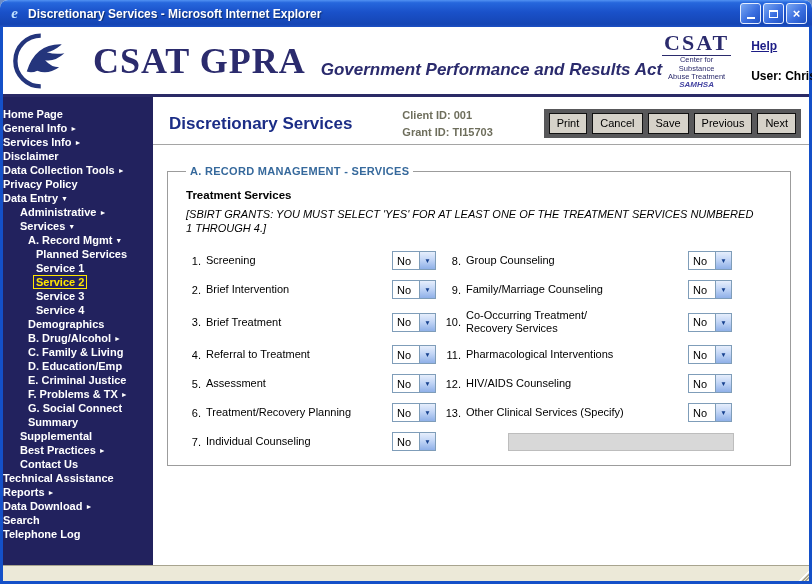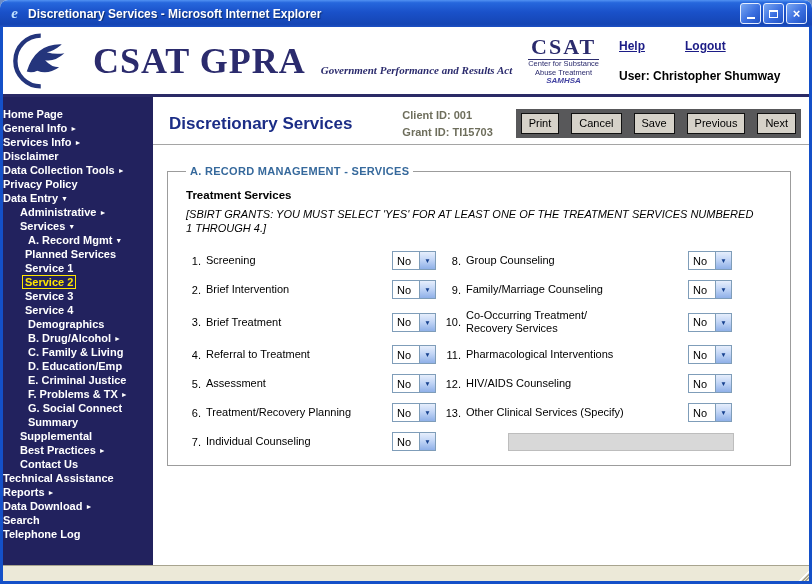--- a/index.html
+++ b/index.html
@@ -15,43 +15,43 @@
   .wbtn{width:21px;height:21px;margin-left:2px;border:1px solid #e6eeff;border-radius:3px;background:linear-gradient(135deg,#7aa8f2 0%,#3b6fe0 55%,#1f51c4 100%);display:flex;align-items:center;justify-content:center;color:#fff;font-size:13px;font-weight:bold;cursor:pointer}
   .min-bar{display:block;width:8px;height:2px;background:#fff;margin-top:9px}
   .max-box{display:block;width:9px;height:8px;border:1px solid #fff;border-top-width:2px}
 
   .frame{flex:1;display:flex;flex-direction:column;border:3px solid #1450c8;border-top:none;min-height:0;background:#3b82f6}
 
   
   .app-header{flex:0 0 70px;display:flex;align-items:center;background:#fff;border-bottom:3px solid #2a2a66;padding:4px 12px 4px 8px}
   .hhs-logo{width:56px;height:56px;flex:0 0 56px}
   .brand{font-family:"Liberation Serif",serif;font-weight:bold;font-size:36px;color:#2b2b6d;margin-left:26px;letter-spacing:1px;white-space:nowrap}
-  .tagline{font-family:Liberation Serif, serif;font-style:italic;font-weight:bold;font-size:11px;color:#2b2b6d;margin-left:15px;margin-top:18px;white-space:nowrap}
+  .tagline{font-family:Liberation Sans, sans-serif;font-style:italic;font-weight:bold;font-size:17px;color:#2b2b6d;margin-left:15px;margin-top:18px;white-space:nowrap}
   .csat-logo{margin-left:auto;text-align:center;color:#2b2b6d;line-height:1.1}
   .csat-name{font-family:"Liberation Serif",serif;font-weight:bold;font-size:22px;letter-spacing:2px;border-bottom:1px solid #2b2b6d;padding:0 2px}
   .csat-sub{font-size:7.5px}
   .csat-samhsa{font-size:8px;font-style:italic;font-weight:bold;color:#4444a2}
   .header-right{width:178px;margin-left:20px;font-size:12px;align-self:flex-start;padding-top:8px}
   .links-row{display:flex;gap:40px}
   .hlink{color:#1c1c86;font-weight:bold;text-decoration:underline;cursor:pointer}
   .user-line{margin-top:16px;font-weight:bold;color:#000;white-space:nowrap}
 
   
   .content{flex:1;display:flex;min-height:0}
   .sidebar{width:150px;flex:0 0 150px;background:#22225e;padding-top:10px;overflow:hidden}
   .nav-item{height:14px;display:flex;align-items:center;color:#fff;font-size:11px;font-weight:bold;white-space:nowrap;cursor:pointer}
   .nav-arrow{font-size:7px;margin-left:3px}
-  .lvl0{}.lvl1{padding-left:17px}.lvl2{padding-left:25px}.lvl3{padding-left:22px}
+  .lvl0{}.lvl1{padding-left:17px}.lvl2{padding-left:25px}.lvl3{padding-left:33px}
   .selected .nav-label{color:#ffe600;border:1px solid #ffe600;padding:0 2px;margin-left:-3px}
 
   .main{flex:1;background:#fff;display:flex;flex-direction:column;min-width:0}
   .main-top{flex:0 0 42px;display:flex;align-items:center;padding:10px 8px 4px 16px;border-bottom:1px solid #a5a5a5}
   .page-title{font-size:17px;font-weight:bold;color:#1b2d86;white-space:nowrap}
   .ids{margin-left:50px;font-size:11px;font-weight:bold;color:#6e6e5c;line-height:1.5;white-space:nowrap}
-  .btns{margin-left:auto;background:#58585a;padding:4px 5px;display:flex;gap:12px;align-items:center}
+  .btns{margin-left:auto;background:#58585a;padding:4px 5px;display:flex;gap:5px;align-items:center}
   .xp-btn{background:#d6d2c9;border:1px solid #111;font-size:11px;padding:2px 7px;font-family:"Liberation Sans",sans-serif;color:#000;line-height:1.3;cursor:pointer;white-space:nowrap}
 
   
   fieldset{margin:20px 18px 0 14px;border:1px solid #9c9c9c;padding:4px 14px 14px 16px}
   legend{font-size:11px;font-weight:bold;color:#36699c;padding:0 4px;margin-left:2px;letter-spacing:.3px}
   .subtitle{font-weight:bold;font-size:11.5px;margin:8px 0 6px 2px}
   .note{font-style:italic;font-size:11px;max-width:570px;line-height:14px;margin:0 0 16px 2px}
   .form-grid{display:grid;grid-template-columns:20px 186px 46px 4px 24px 222px 46px;row-gap:10px;align-items:center;margin-left:2px}
   .num{text-align:right;padding-right:5px;font-size:11px}
   .lbl{font-size:11px;white-space:pre-line;line-height:13px;padding-right:4px}

